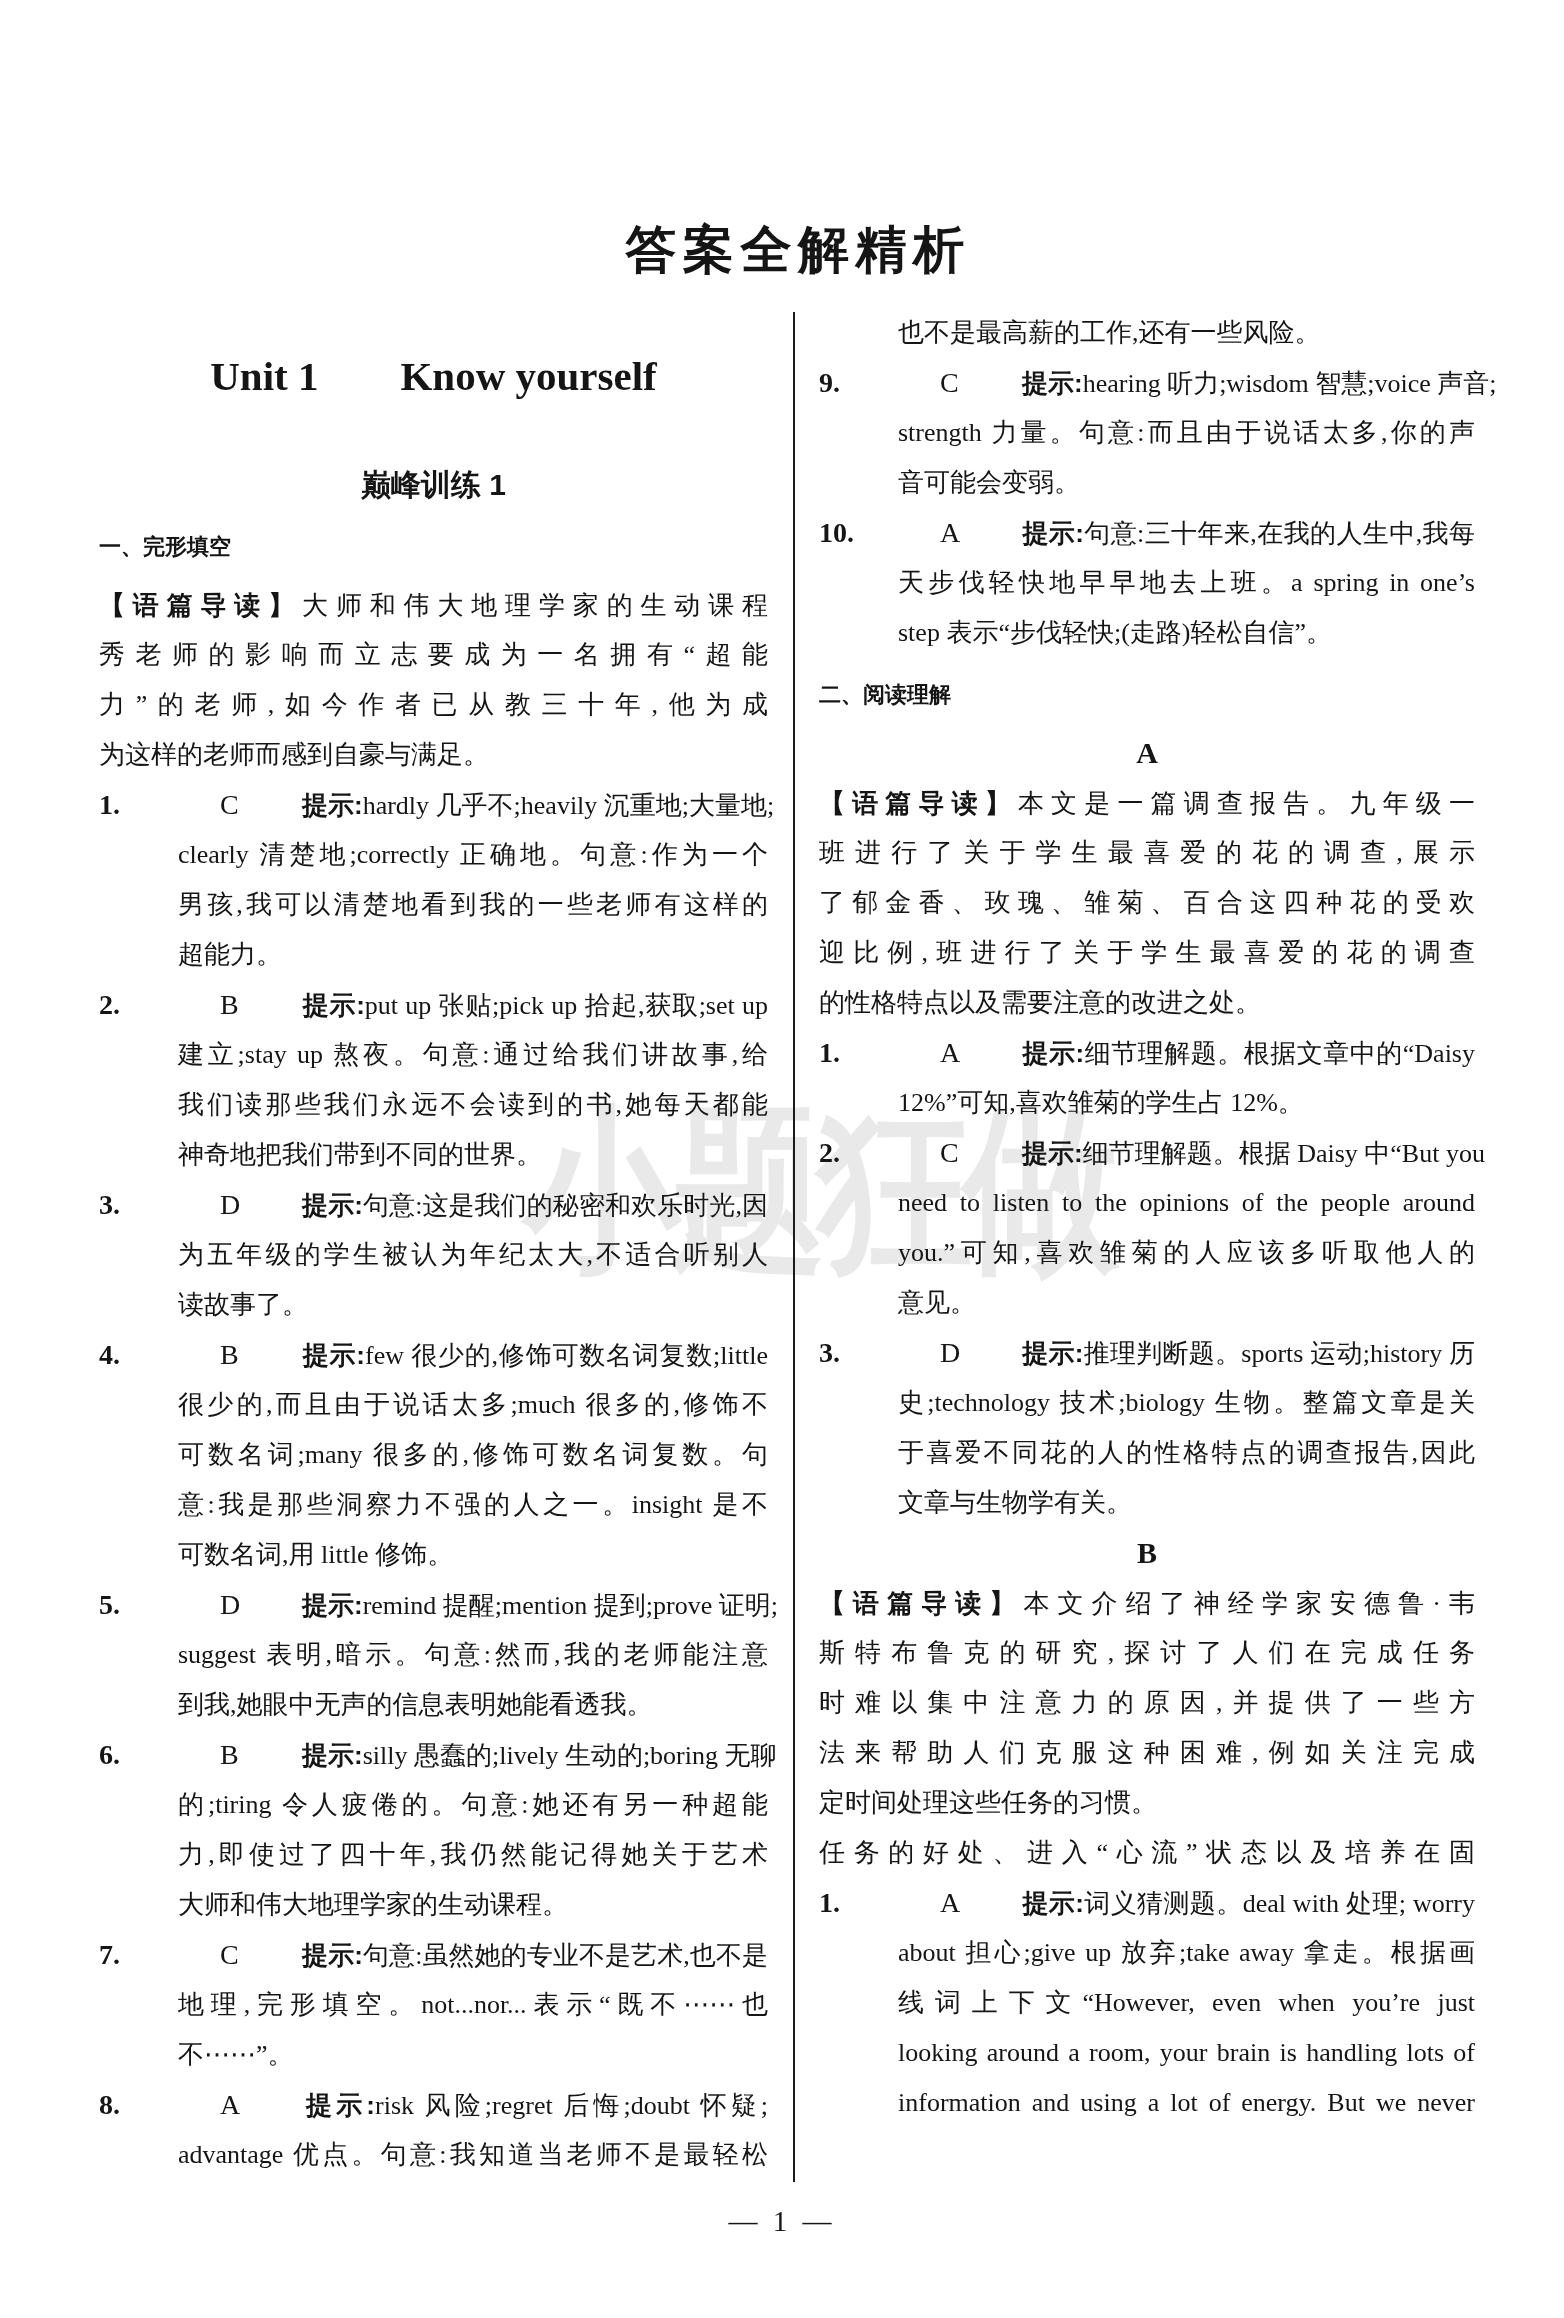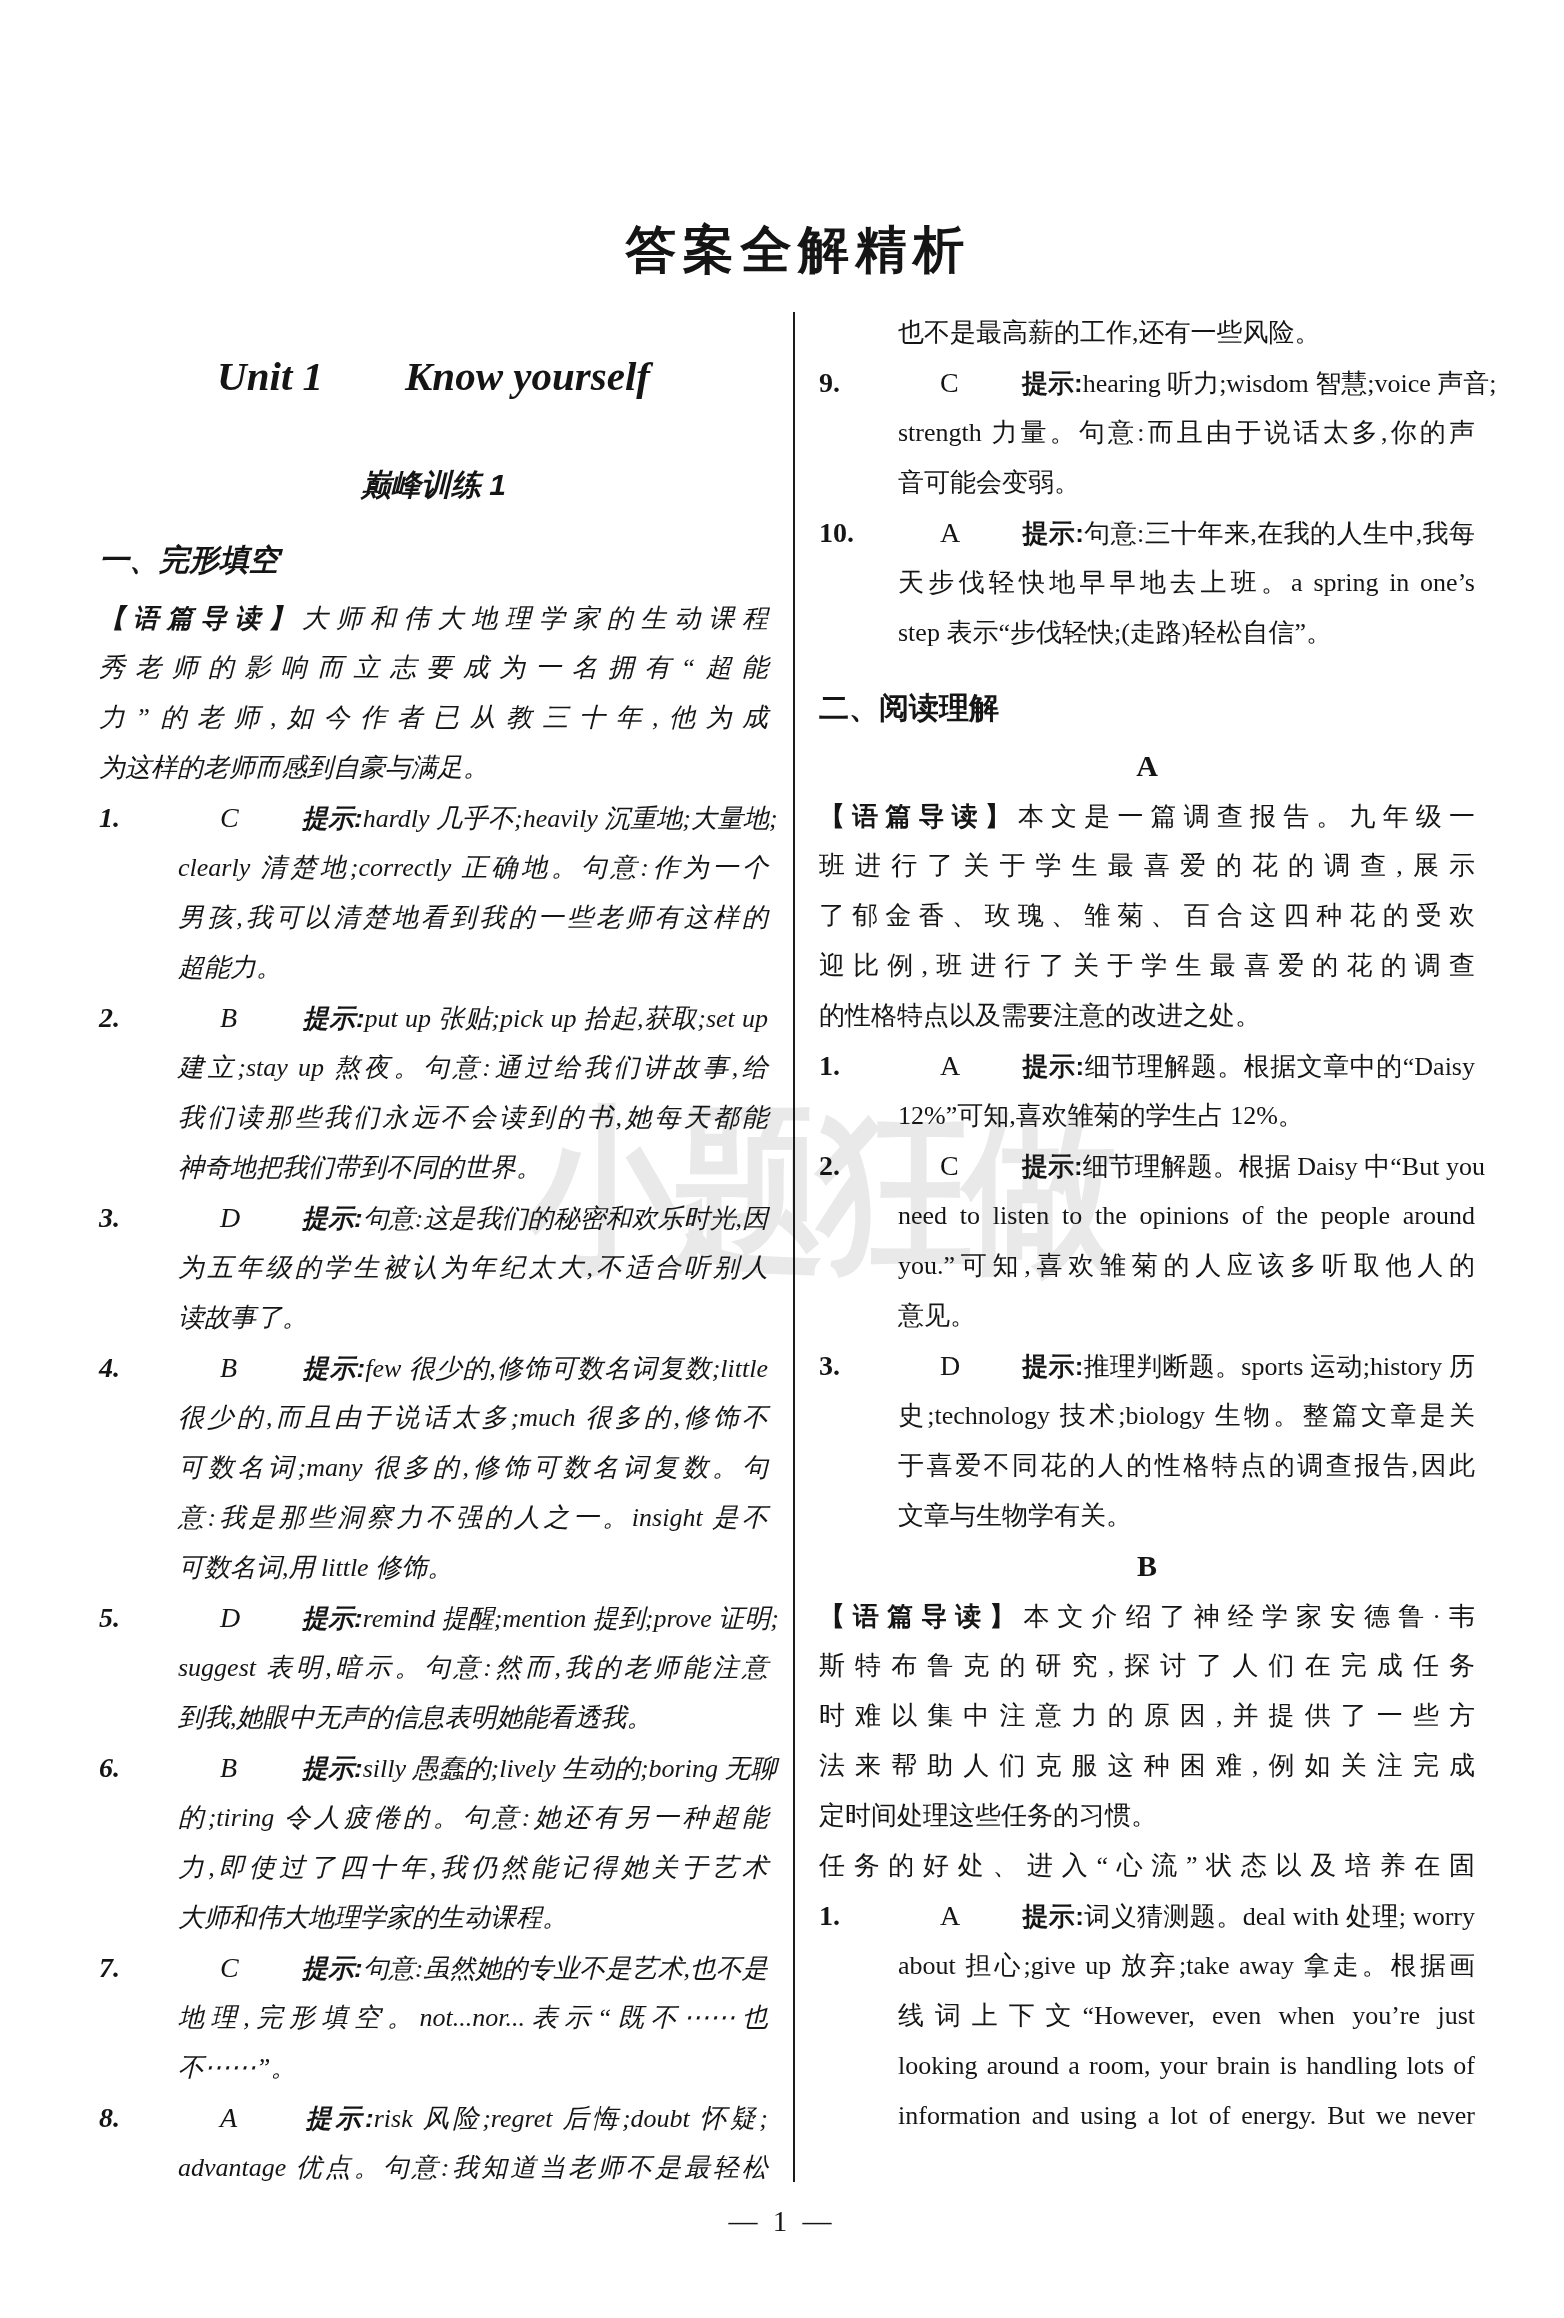--- a/index.html
+++ b/index.html
@@ -21,38 +21,38 @@
     font-family:"Liberation Sans","DejaVu Sans",sans-serif;
     font-weight:bold; font-size:177px; letter-spacing:-10.5px;
     color:#e9e9e9; white-space:nowrap;
     transform:scaleX(0.88); transform-origin:left top;
   }
   .divider {
     position:absolute; left:793px; top:312px;
     width:2px; height:1870px; background:#1a1a1a;
   }
   .col { position:absolute; z-index:1; }
-  .col-left  { left:99px;  top:349px; width:669px;font-style:italic; }
+  .col-left  { left:99px;  top:349px; width:669px; }
   .col-right { left:819px; top:308px; width:656px;  }
   .unit-title {
     height:54px; line-height:54px; margin-bottom:57px;
     text-align:center; font-weight:bold; font-size:41px;
     white-space:nowrap;
   }
   .line {
     position:relative; height:50px; line-height:50px;
     font-size:26px; white-space:nowrap;
     text-align:left; text-align-last:auto;
   }
   .line.j { text-align:justify; text-align-last:justify; }
   .line.cont { padding-left:79px; }
   .line.head {
     font-family:"Liberation Sans","DejaVu Sans",sans-serif;
-    font-weight:bold; font-size:30px;
-    margin-top:25px; margin-bottom:8px;
+    font-weight:bold; font-size:22px;
+    margin-top:12px; margin-bottom:8px;
   }
   .line.center-sub {
     text-align:center; text-align-last:center;
     font-family:"Liberation Sans","DejaVu Sans",sans-serif;
     font-weight:bold; font-size:30px;
   }
   .line.center {
     text-align:center; text-align-last:center;
     font-weight:bold; font-size:30px;
   }

